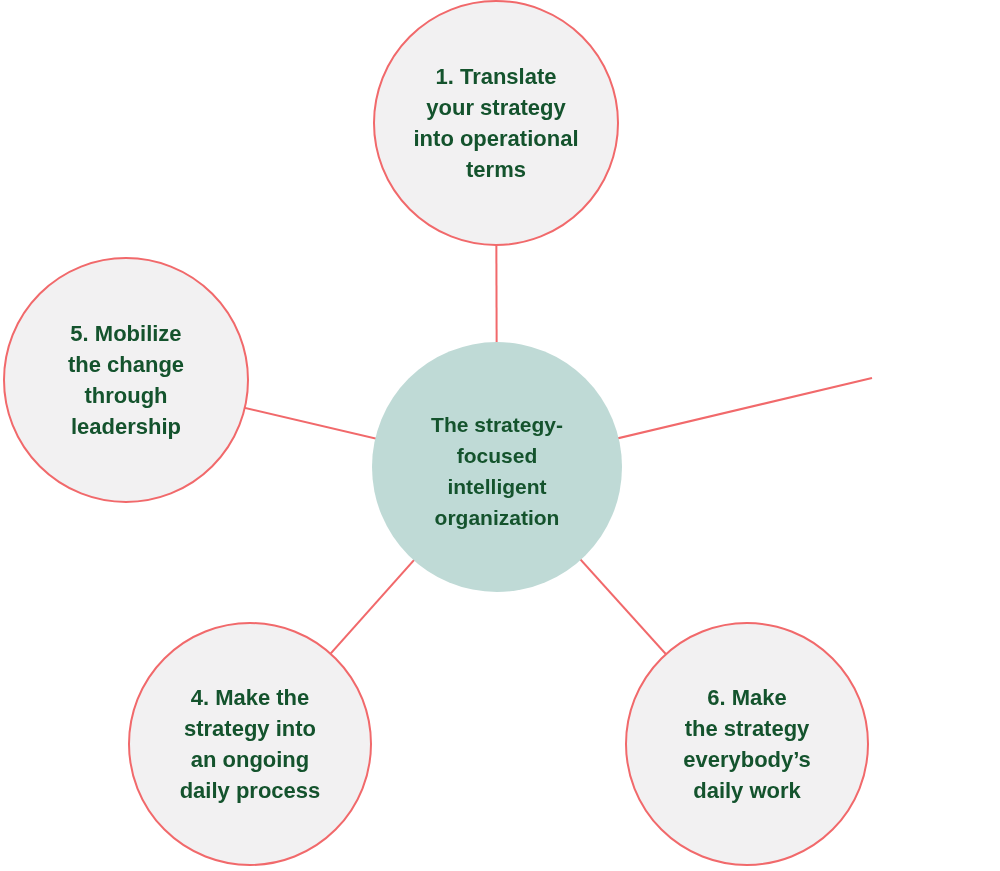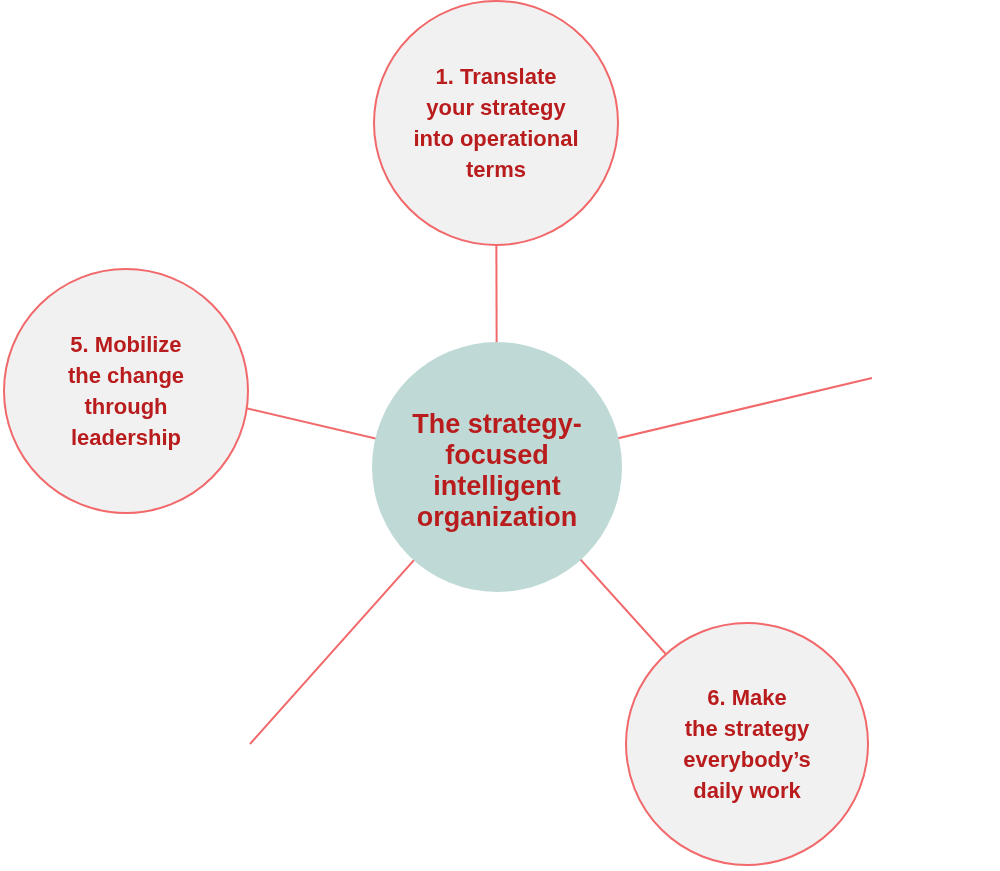--- a/index.html
+++ b/index.html
@@ -33,37 +33,37 @@
   }
   .node--outer {
     background: #f2f1f2;
     border: 2px solid #f1696b;
   }
   .node--center {
     background: #bfdad6;
   }
   .node__label {
     white-space: pre-line;
-    color: #b91c1c;
+    color: #14532d;
     font-weight: 600;
     font-size: 22px;
     line-height: 31px;
     padding: 0 8px;
   }
   .node--center .node__label {
-    font-size: 27px;
+    font-size: 21px;
     line-height: 31px;
     margin-top: 8px;
   }
   
   #node-1   { left: 373px; top: 0px;   width: 246px; height: 246px; }
   #node-2   { left: 749px; top: 255px; width: 246px; height: 246px; }
   #node-3   { left: 625px; top: 622px; width: 244px; height: 244px; }
   #node-4   { left: 128px; top: 622px; width: 244px; height: 244px; }
-  #node-5   { left: 3px;   top: 268px; width: 246px; height: 246px; }
+  #node-5   { left: 3px;   top: 257px; width: 246px; height: 246px; }
   #node-hub { left: 372px; top: 342px; width: 250px; height: 250px; }
 </style>
 </head>
 <body>
 
 <div class="canvas">
 
   <svg class="connectors" viewBox="0 0 1000 871" xmlns="http://www.w3.org/2000/svg">
     <line x1="497" y1="467" x2="496" y2="124" stroke-width="2" stroke="#f1696b"></line>
     <line x1="497" y1="467" x2="872" y2="378" stroke-width="2" stroke="#f1696b"></line>
@@ -80,20 +80,26 @@
   </div>
 
 
   <div id="node-3" class="node node--outer">
     <span class="node__label">6. Make
 the strategy
 everybody’s
 daily work</span>
   </div>
 
+  <div id="node-4" class="node node--outer">
+    <span class="node__label">4. Make the
+strategy into
+an ongoing
+daily process</span>
+  </div>
 
   <div id="node-5" class="node node--outer">
     <span class="node__label">5. Mobilize
 the change
 through
 leadership</span>
   </div>
 
   <div id="node-hub" class="node node--center">
     <span class="node__label">The strategy-

